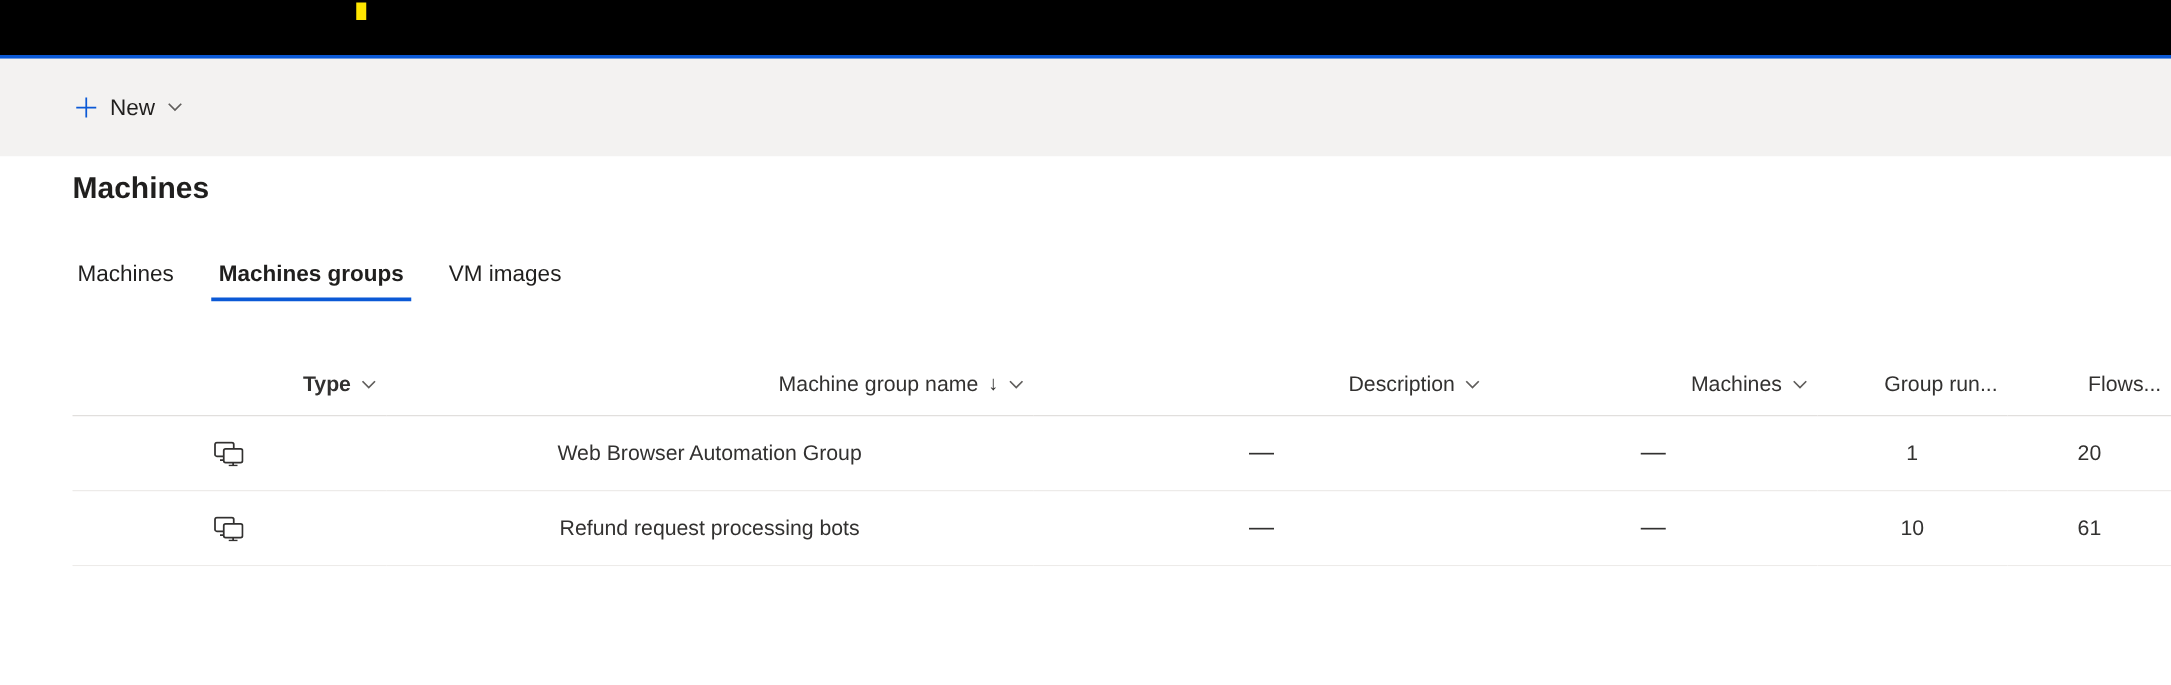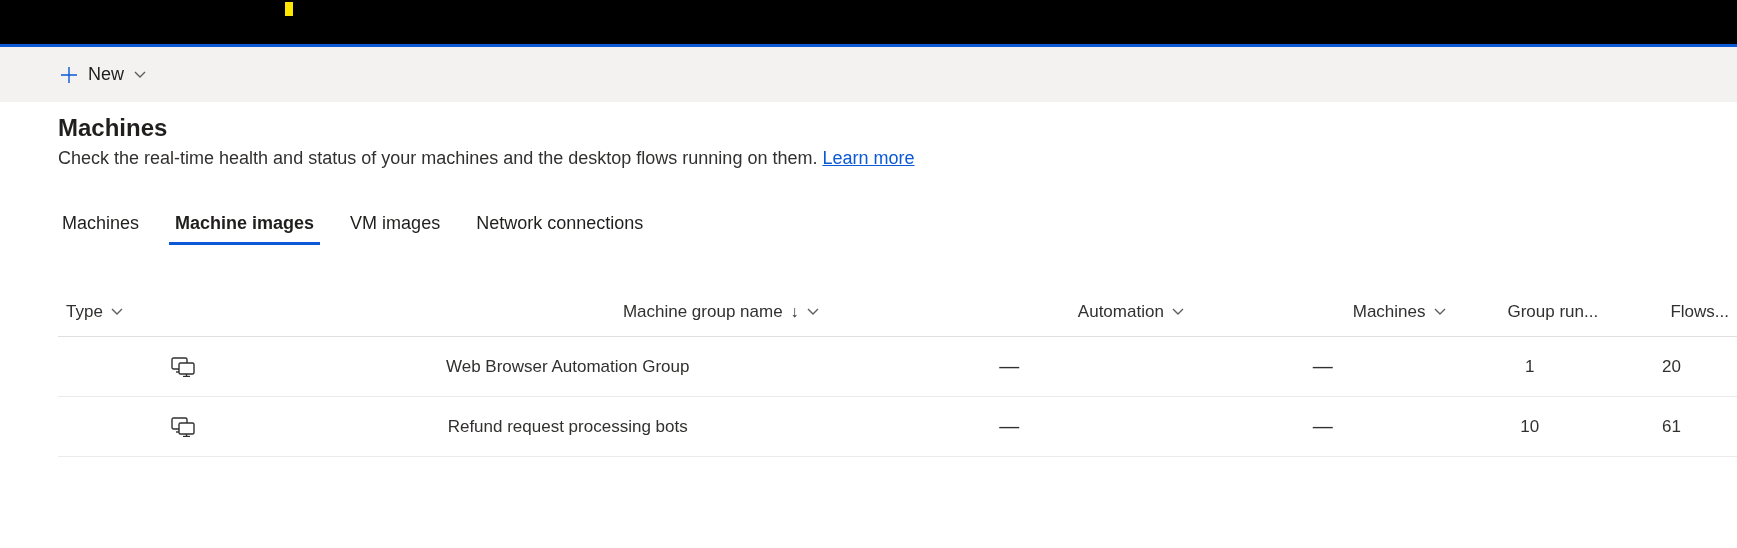--- a/index.html
+++ b/index.html
@@ -21,21 +21,21 @@
     left: 285px;
     width: 8px;
     height: 14px;
     background: #ffe600;
   }
   .top-blue-line {
     height: 3px;
     background: #0b59d6;
   }
   .command-bar {
-    height: 55px;
+    height: 78px;
     background: #f3f2f1;
     display: flex;
     align-items: center;
     padding: 0 54px;
     border-bottom: 0;
   }
   .cmd-new {
     display: inline-flex;
     align-items: center;
     gap: 10px;
@@ -146,53 +146,47 @@
     <span class="chev">
       <svg width="12" height="12" viewBox="0 0 12 12">
           <path d="M1 3 L6 8 L11 3" stroke="#605e5c" stroke-width="1.4" fill="none"></path>
         </svg>
     </span>
   </div>
 </div>
 
 <div class="page">
   <h1 class="page-title">Machines</h1>
-  <p class="page-desc">
-    <span>Check the real-time health and status of your machines and the desktop flows running on them. </span><a href="#">Learn more</a>
-  </p>
 
   <div class="tabs">
     <div class="tab">
       <span>Machines</span>
     </div>
     <div class="tab active">
-      <span>Machine images</span>
+      <span>Machines groups</span>
     </div>
     <div class="tab">
       <span>VM images</span>
-    </div>
-    <div class="tab">
-      <span>Network connections</span>
     </div>
   </div>
 
   <div class="table-wrap">
     <table>
       <colgroup>
         <col class="col-type">
           <col class="col-name">
           <col class="col-desc">
         <col class="col-mach">
           <col class="col-run">
           <col class="col-queue">
       </colgroup>
       <thead>
         <tr>
           <th style="text-align:center;">
-            <span class="col-chev" style="justify-content:flex-start;width:100%;">
+            <span class="col-chev" style="justify-content:flex-end;width:100%;font-weight:bold;">
               <span>Type</span>
               <span>
                 <svg width="12" height="12" viewBox="0 0 12 12">
                     <path d="M1 3 L6 8 L11 3" stroke="#605e5c" stroke-width="1.4" fill="none"></path>
                   </svg>
               </span>
             </span>
           </th>
           <th>
             <span class="col-chev">
@@ -200,21 +194,21 @@
               <span class="sort-arrow">↓</span>
               <span>
                 <svg width="12" height="12" viewBox="0 0 12 12">
                     <path d="M1 3 L6 8 L11 3" stroke="#605e5c" stroke-width="1.4" fill="none"></path>
                   </svg>
               </span>
             </span>
           </th>
           <th>
             <span class="col-chev">
-              <span>Automation</span>
+              <span>Description</span>
               <span>
                 <svg width="12" height="12" viewBox="0 0 12 12">
                     <path d="M1 3 L6 8 L11 3" stroke="#605e5c" stroke-width="1.4" fill="none"></path>
                   </svg>
               </span>
             </span>
           </th>
           <th>
             <span class="col-chev">
               <span>Machines</span>

